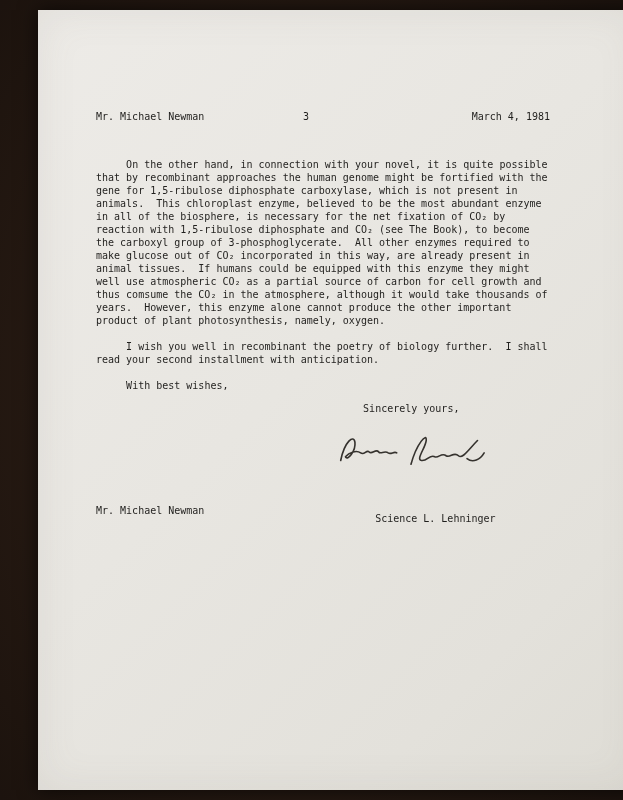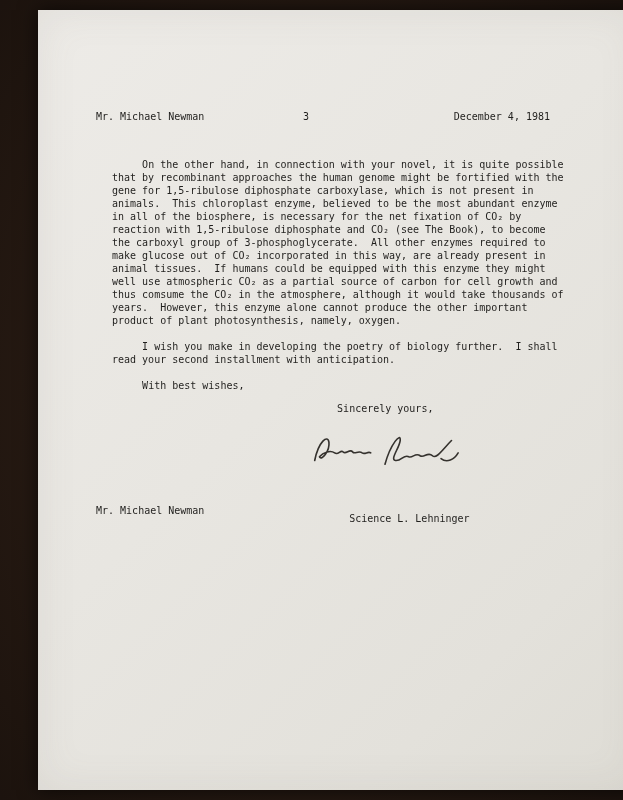--- a/index.html
+++ b/index.html
@@ -39,31 +39,31 @@
     justify-content: space-between;
     white-space: pre;
   }
   .letter-header .page-num {
     position: absolute;
     left: 207px;
   }
   .letter-body {
     position: absolute;
     top: 148px;
-    left: 74px;
+    left: 58px;
     width: 462px;
   }
   .para {
     white-space: pre-wrap;
     margin-bottom: 13px;
   }
   .closing {
     position: absolute;
     top: 379px;
-    left: 275px;
+    left: 301px;
     white-space: pre;
   }
   .signature {
     display: block;
     margin: 2px 0 0 -4px;
   }
   .signature path {
     fill: none;
     stroke: #35322e;
     stroke-width: 1.7;
@@ -82,38 +82,38 @@
   .addr-line { display: block; }
 </style>
 </head>
 <body>
 
 <div class="paper">
 
   <div class="letter-header">
     <span>Mr. Michael Newman</span>
     <span class="page-num">3</span>
-    <span>December 4, 1981</span>
+    <span>March 4, 1981</span>
   </div>
 
   <div class="letter-body">
     <div class="para">     On the other hand, in connection with your novel, it is quite possible
 that by recombinant approaches the human genome might be fortified with the
 gene for 1,5-ribulose diphosphate carboxylase, which is not present in
 animals.  This chloroplast enzyme, believed to be the most abundant enzyme
 in all of the biosphere, is necessary for the net fixation of CO₂ by
 reaction with 1,5-ribulose diphosphate and CO₂ (see The Book), to become
 the carboxyl group of 3-phosphoglycerate.  All other enzymes required to
 make glucose out of CO₂ incorporated in this way, are already present in
 animal tissues.  If humans could be equipped with this enzyme they might
 well use atmospheric CO₂ as a partial source of carbon for cell growth and
 thus comsume the CO₂ in the atmosphere, although it would take thousands of
 years.  However, this enzyme alone cannot produce the other important
 product of plant photosynthesis, namely, oxygen.</div>
-    <div class="para">     I wish you make in developing the poetry of biology further.  I shall
+    <div class="para">     I wish you well in recombinant the poetry of biology further.  I shall
 read your second installment with anticipation.</div>
     <div class="para">     With best wishes,</div>
   </div>
 
   <div class="closing">
     <span>Sincerely yours,</span>
     <svg class="signature" viewBox="0 0 160 44" width="152" height="42" aria-hidden="true">
       <path d="M6 32 C10 12, 20 4, 21 13 C22 22, 13 33, 11 28 C15 23, 23 21, 27 24 C31 27, 33 20, 36 23 C39 26, 43 19, 46 23 C48 26, 52 21, 56 24 C59 26, 62 22, 65 24"></path>
       <path d="M80 36 C86 14, 97 2, 96 11 C95 19, 85 31, 91 32 C97 33, 100 25, 105 28 C109 30, 112 23, 117 27 C121 30, 125 22, 130 27 C134 31, 141 20, 150 11 M139 30 C145 35, 153 31, 157 24"></path>
     </svg>

